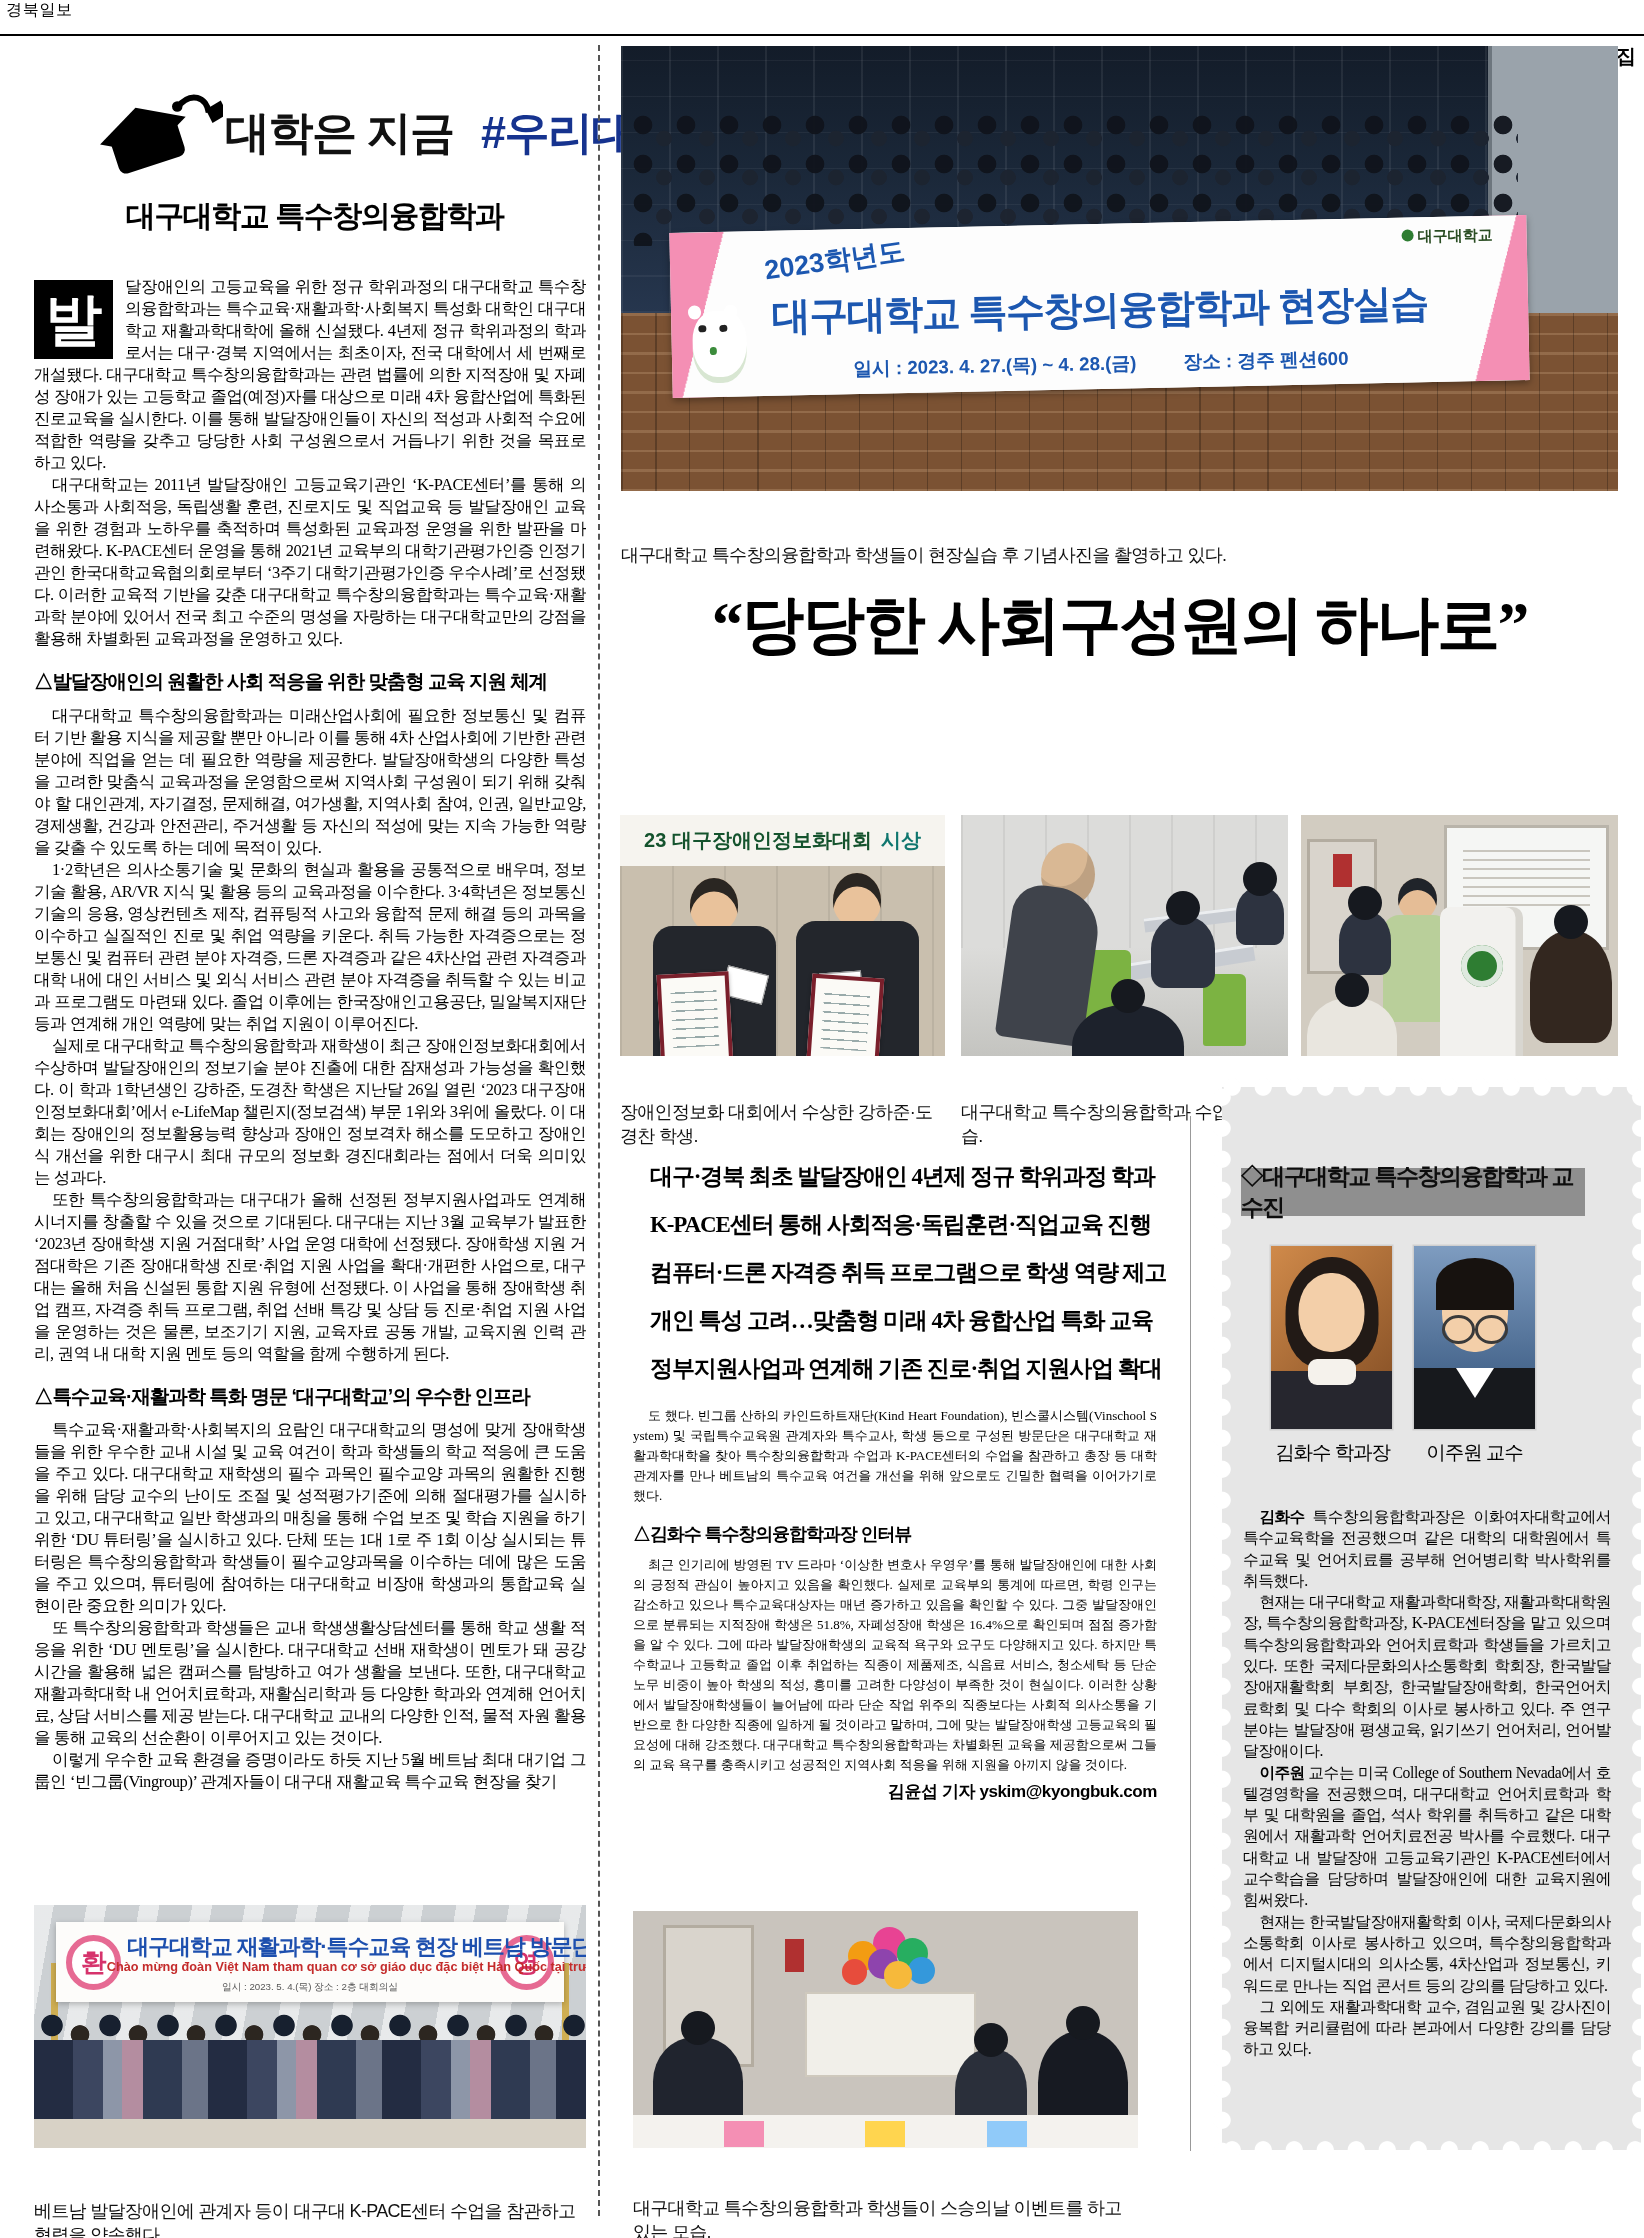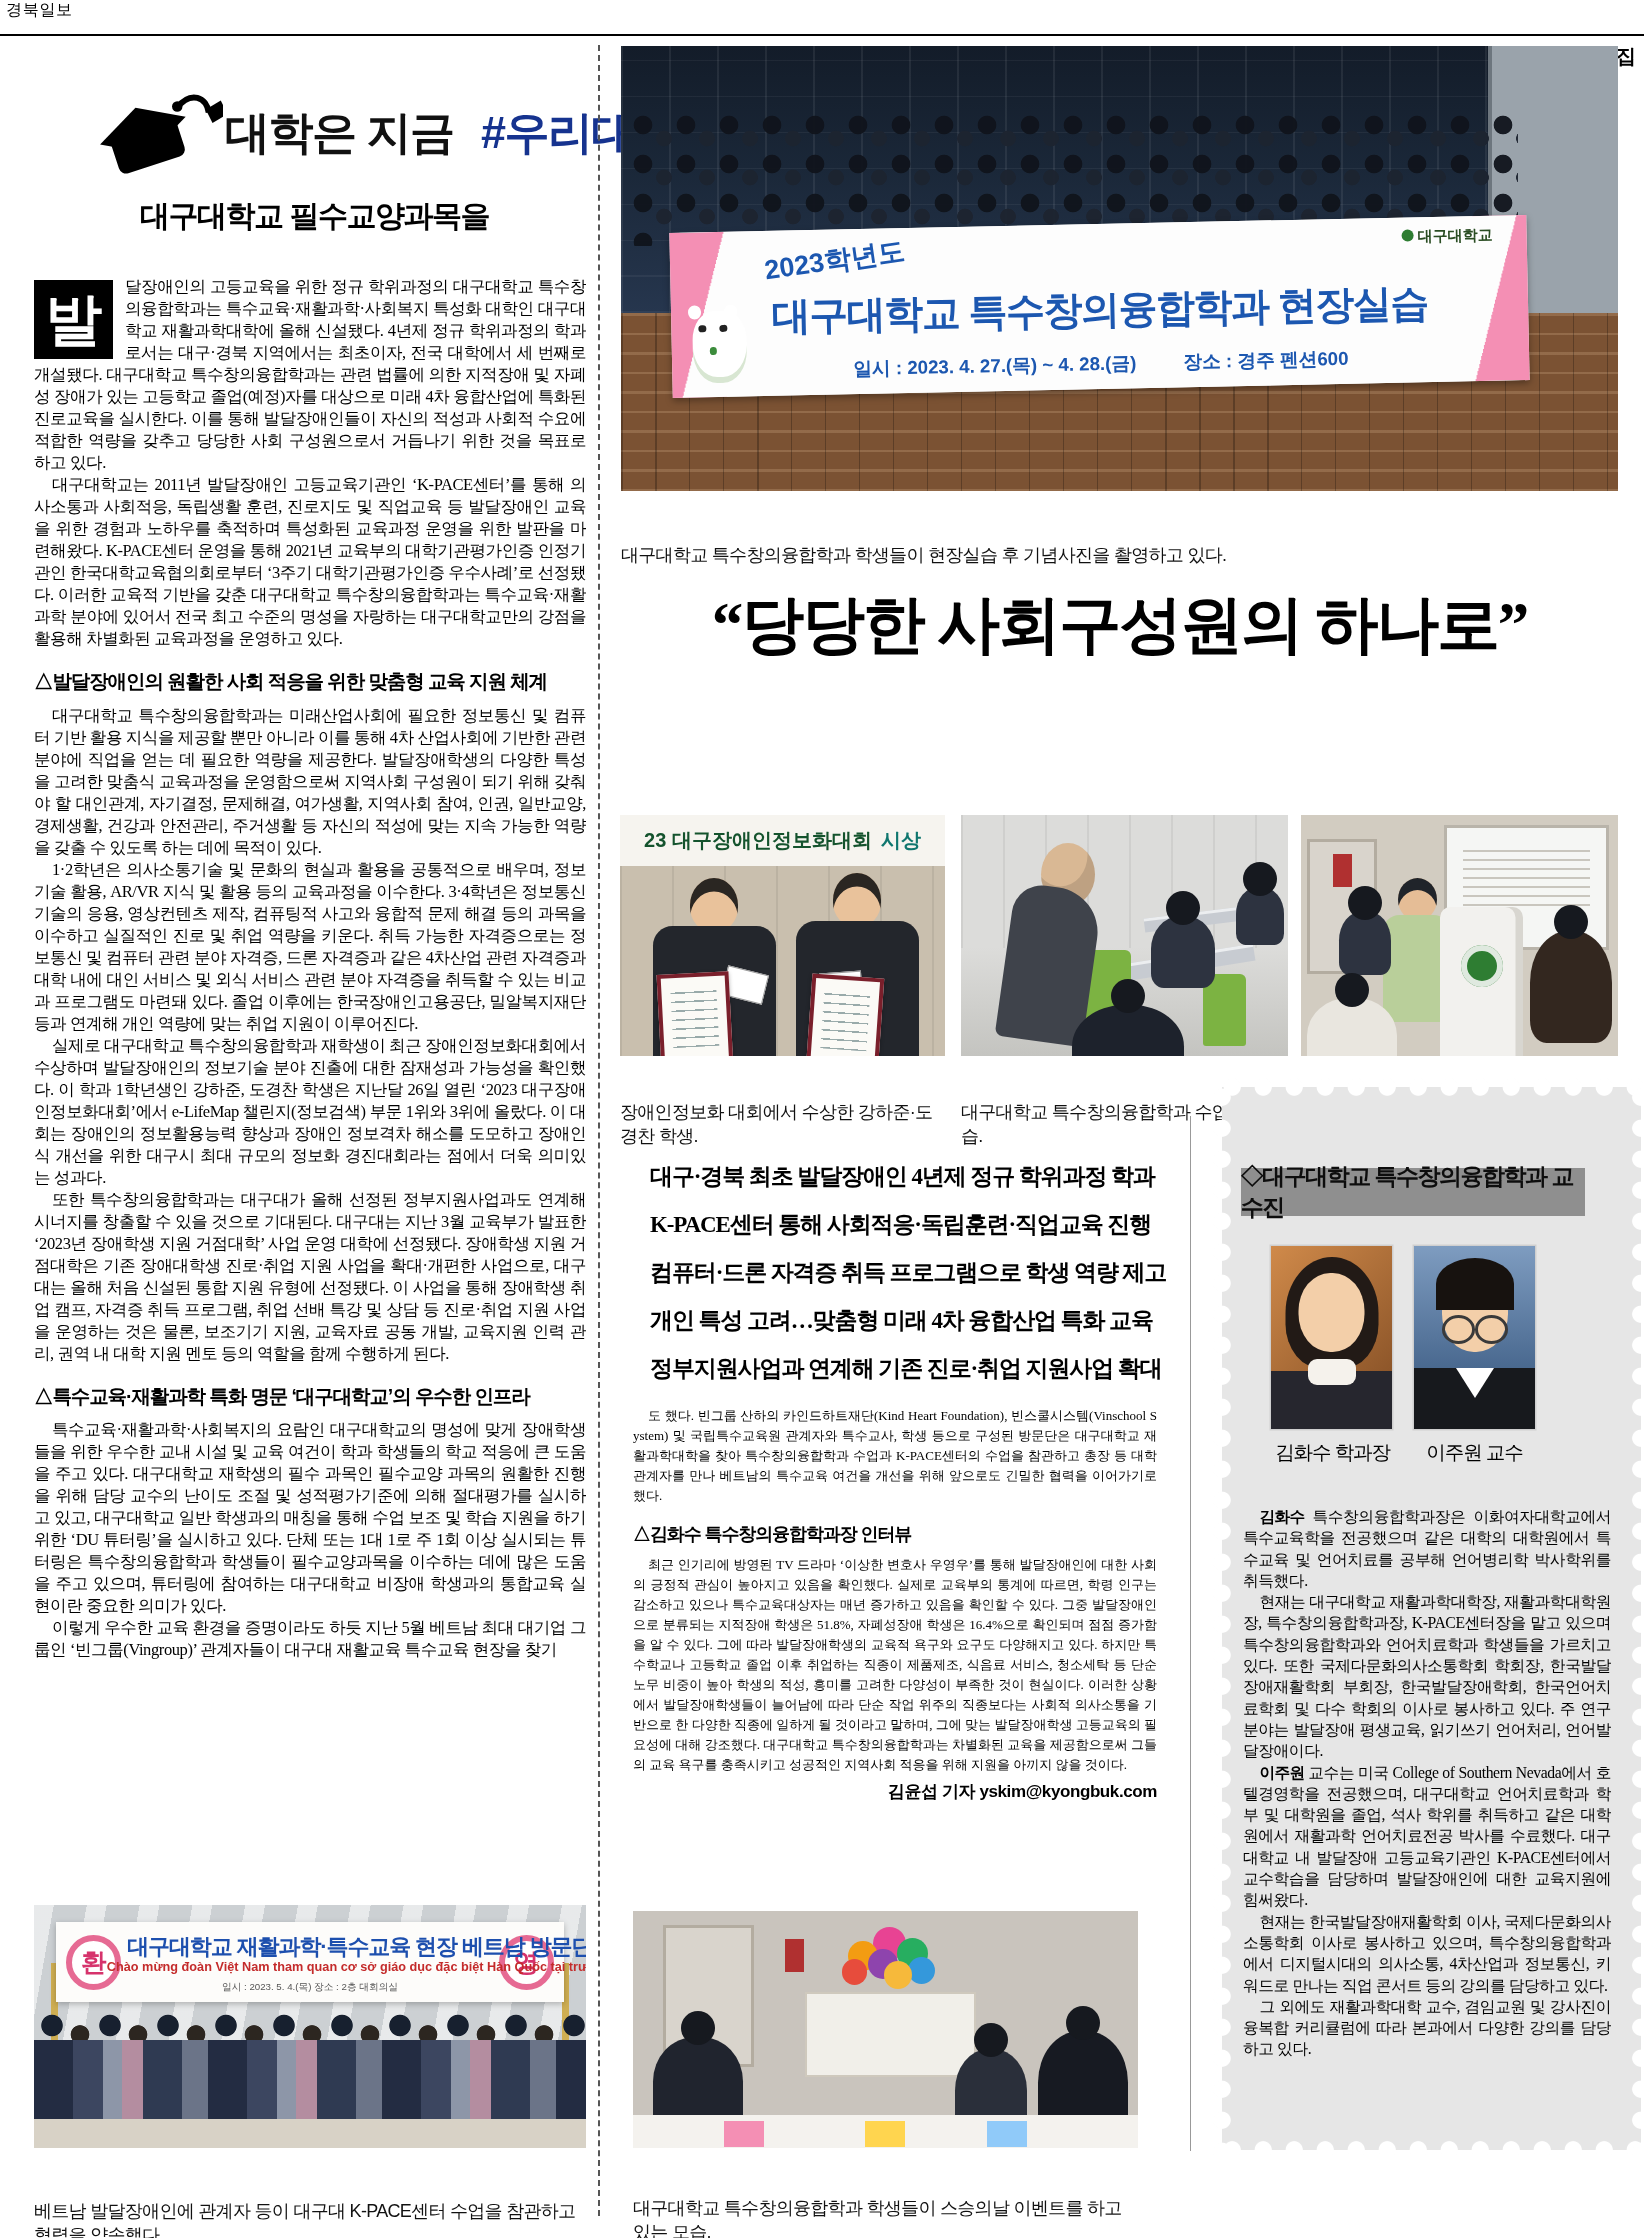--- a/index.html
+++ b/index.html
@@ -230,38 +230,39 @@
       <path d="M118,36 C138,12 158,22 161,42" stroke="#000" stroke-width="8" fill="none"></path>
       <circle cx="119" cy="34" r="7" fill="#000"></circle>
       <path d="M157,38 l20,-12 9,18 -20,12 z" fill="#000"></path>
     </svg>
   </div>
   <div class="sec-title">
     <span class="h1a">대학은 지금</span>
     <span class="h1b">#우리대학</span>
     <span class="h1c">#이런학과</span>
   </div>
-  <div class="sec-sub">대구대학교 필수교양과목을</div>
+  <div class="sec-sub">대구대학교 특수창의융합학과</div>
 
   <div class="vsep-main"></div>
   <div class="vsep-right"></div>
 
   <div class="lcol">
     <p class="first">
       <span class="dropcap">발</span>
       <span>달장애인의 고등교육을 위한 정규 학위과정의 대구대학교 특수창의융합학과는 특수교육·재활과학·사회복지 특성화 대학인 대구대학교 재활과학대학에 올해 신설됐다. 4년제 정규 학위과정의 학과로서는 대구·경북 지역에서는 최초이자, 전국 대학에서 세 번째로 개설됐다. 대구대학교 특수창의융합학과는 관련 법률에 의한 지적장애 및 자폐성 장애가 있는 고등학교 졸업(예정)자를 대상으로 미래 4차 융합산업에 특화된 진로교육을 실시한다. 이를 통해 발달장애인들이 자신의 적성과 사회적 수요에 적합한 역량을 갖추고 당당한 사회 구성원으로서 거듭나기 위한 것을 목표로 하고 있다.</span>
     </p>
     <p>대구대학교는 2011년 발달장애인 고등교육기관인 ‘K-PACE센터’를 통해 의사소통과 사회적응, 독립생활 훈련, 진로지도 및 직업교육 등 발달장애인 교육을 위한 경험과 노하우를 축적하며 특성화된 교육과정 운영을 위한 발판을 마련해왔다. K-PACE센터 운영을 통해 2021년 교육부의 대학기관평가인증 인정기관인 한국대학교육협의회로부터 ‘3주기 대학기관평가인증 우수사례’로 선정됐다. 이러한 교육적 기반을 갖춘 대구대학교 특수창의융합학과는 특수교육·재활과학 분야에 있어서 전국 최고 수준의 명성을 자랑하는 대구대학교만의 강점을 활용해 차별화된 교육과정을 운영하고 있다.</p>
     <p class="subhead">△발달장애인의 원활한 사회 적응을 위한 맞춤형 교육 지원 체계</p>
     <p>대구대학교 특수창의융합학과는 미래산업사회에 필요한 정보통신 및 컴퓨터 기반 활용 지식을 제공할 뿐만 아니라 이를 통해 4차 산업사회에 기반한 관련 분야에 직업을 얻는 데 필요한 역량을 제공한다. 발달장애학생의 다양한 특성을 고려한 맞춤식 교육과정을 운영함으로써 지역사회 구성원이 되기 위해 갖춰야 할 대인관계, 자기결정, 문제해결, 여가생활, 지역사회 참여, 인권, 일반교양, 경제생활, 건강과 안전관리, 주거생활 등 자신의 적성에 맞는 지속 가능한 역량을 갖출 수 있도록 하는 데에 목적이 있다.</p>
     <p>1·2학년은 의사소통기술 및 문화의 현실과 활용을 공통적으로 배우며, 정보기술 활용, AR/VR 지식 및 활용 등의 교육과정을 이수한다. 3·4학년은 정보통신기술의 응용, 영상컨텐츠 제작, 컴퓨팅적 사고와 융합적 문제 해결 등의 과목을 이수하고 실질적인 진로 및 취업 역량을 키운다. 취득 가능한 자격증으로는 정보통신 및 컴퓨터 관련 분야 자격증, 드론 자격증과 같은 4차산업 관련 자격증과 대학 내에 대인 서비스 및 외식 서비스 관련 분야 자격증을 취득할 수 있는 비교과 프로그램도 마련돼 있다. 졸업 이후에는 한국장애인고용공단, 밀알복지재단 등과 연계해 개인 역량에 맞는 취업 지원이 이루어진다.</p>
     <p>실제로 대구대학교 특수창의융합학과 재학생이 최근 장애인정보화대회에서 수상하며 발달장애인의 정보기술 분야 진출에 대한 잠재성과 가능성을 확인했다. 이 학과 1학년생인 강하준, 도경찬 학생은 지난달 26일 열린 ‘2023 대구장애인정보화대회’에서 e-LifeMap 챌린지(정보검색) 부문 1위와 3위에 올랐다. 이 대회는 장애인의 정보활용능력 향상과 장애인 정보격차 해소를 도모하고 장애인식 개선을 위한 대구시 최대 규모의 정보화 경진대회라는 점에서 더욱 의미있는 성과다.</p>
     <p>또한 특수창의융합학과는 대구대가 올해 선정된 정부지원사업과도 연계해 시너지를 창출할 수 있을 것으로 기대된다. 대구대는 지난 3월 교육부가 발표한 ‘2023년 장애학생 지원 거점대학’ 사업 운영 대학에 선정됐다. 장애학생 지원 거점대학은 기존 장애대학생 진로·취업 지원 사업을 확대·개편한 사업으로, 대구대는 올해 처음 신설된 통합 지원 유형에 선정됐다. 이 사업을 통해 장애학생 취업 캠프, 자격증 취득 프로그램, 취업 선배 특강 및 상담 등 진로·취업 지원 사업을 운영하는 것은 물론, 보조기기 지원, 교육자료 공동 개발, 교육지원 인력 관리, 권역 내 대학 지원 멘토 등의 역할을 함께 수행하게 된다.</p>
     <p class="subhead">△특수교육·재활과학 특화 명문 ‘대구대학교’의 우수한 인프라</p>
     <p>특수교육·재활과학·사회복지의 요람인 대구대학교의 명성에 맞게 장애학생들을 위한 우수한 교내 시설 및 교육 여건이 학과 학생들의 학교 적응에 큰 도움을 주고 있다. 대구대학교 재학생의 필수 과목인 필수교양 과목의 원활한 진행을 위해 담당 교수의 난이도 조절 및 성적평가기준에 의해 절대평가를 실시하고 있고, 대구대학교 일반 학생과의 매칭을 통해 수업 보조 및 학습 지원을 하기 위한 ‘DU 튜터링’을 실시하고 있다. 단체 또는 1대 1로 주 1회 이상 실시되는 튜터링은 특수창의융합학과 학생들이 필수교양과목을 이수하는 데에 많은 도움을 주고 있으며, 튜터링에 참여하는 대구대학교 비장애 학생과의 통합교육 실현이란 중요한 의미가 있다.</p>
+    <p>또 특수창의융합학과 학생들은 교내 학생생활상담센터를 통해 학교 생활 적응을 위한 ‘DU 멘토링’을 실시한다. 대구대학교 선배 재학생이 멘토가 돼 공강 시간을 활용해 넓은 캠퍼스를 탐방하고 여가 생활을 보낸다. 또한, 대구대학교 재활과학대학 내 언어치료학과, 재활심리학과 등 다양한 학과와 연계해 언어치료, 상담 서비스를 제공 받는다. 대구대학교 교내의 다양한 인적, 물적 자원 활용을 통해 교육의 선순환이 이루어지고 있는 것이다.</p>
     <p>이렇게 우수한 교육 환경을 증명이라도 하듯 지난 5월 베트남 최대 대기업 그룹인 ‘빈그룹(Vingroup)’ 관계자들이 대구대 재활교육 특수교육 현장을 찾기</p>
   </div>
 
   <div class="photo" style="left:621px; top:46px; width:997px; height:445px;">
     <div class="tp-building"></div>
     <div class="tp-pillar"></div>
     <div class="tp-floor"></div>
     <div class="tp-crowd"></div>
     <div class="tp-banner">
       <div class="tpb-year">2023학년도</div>

